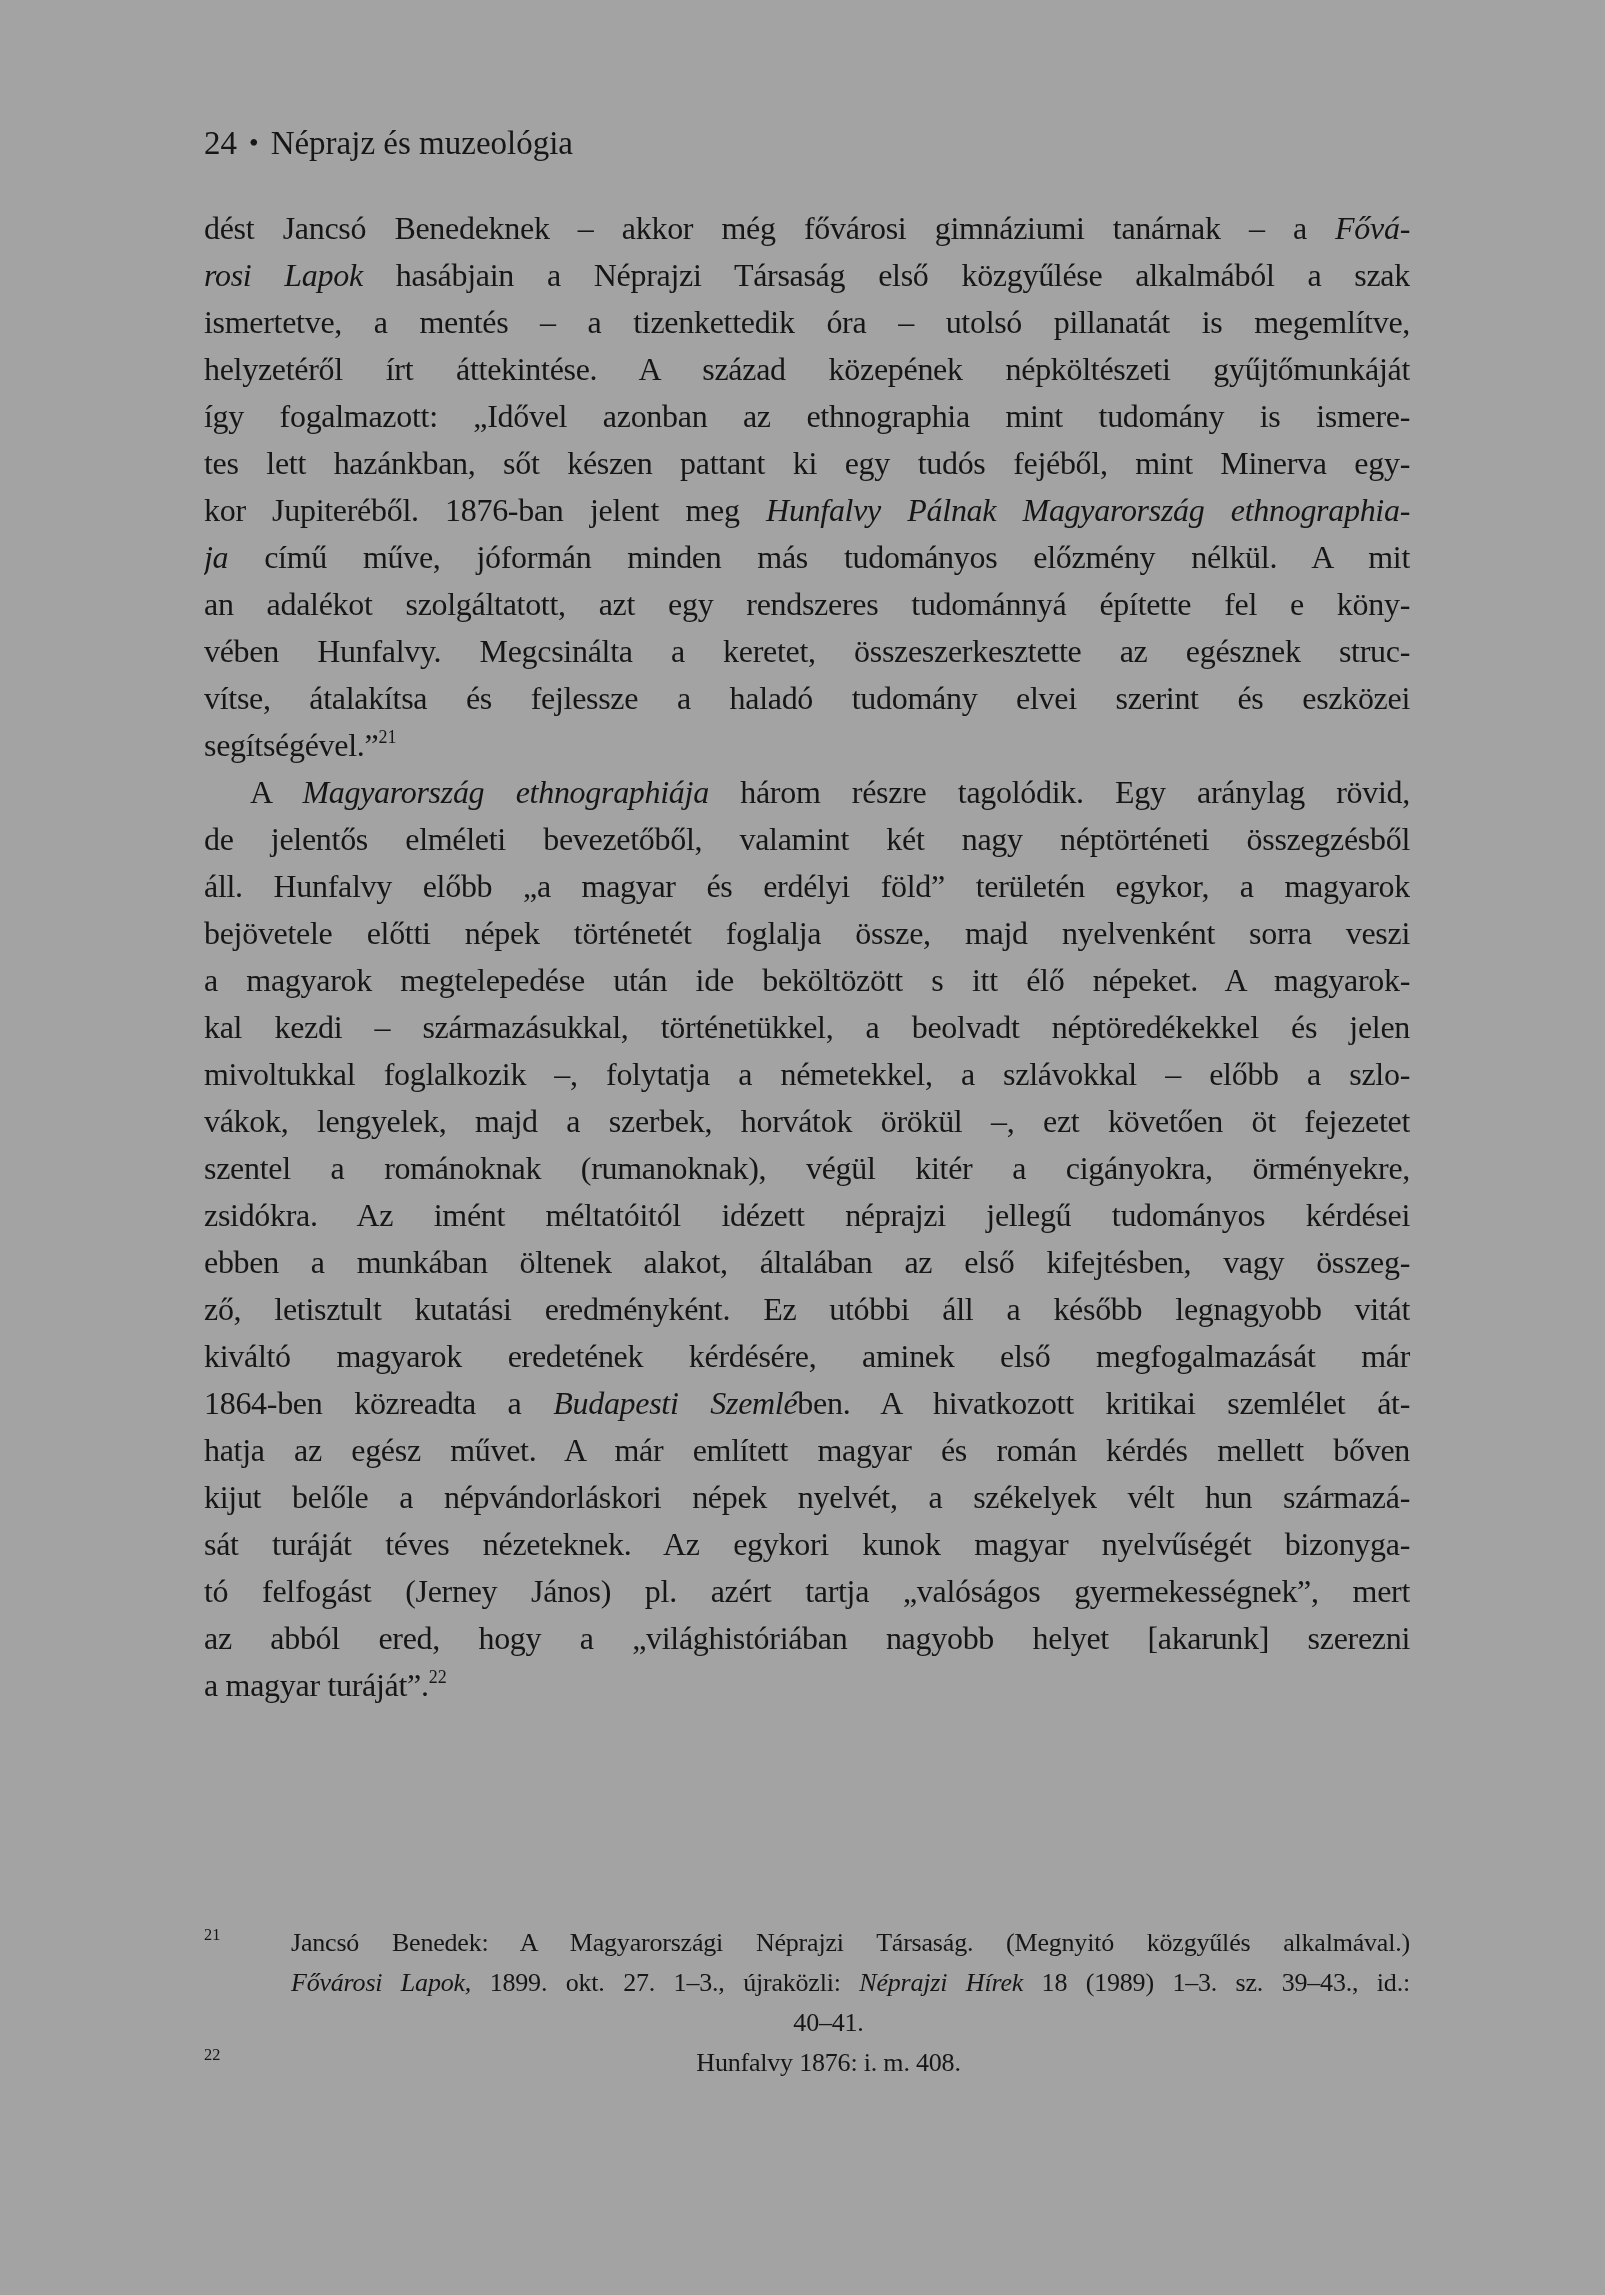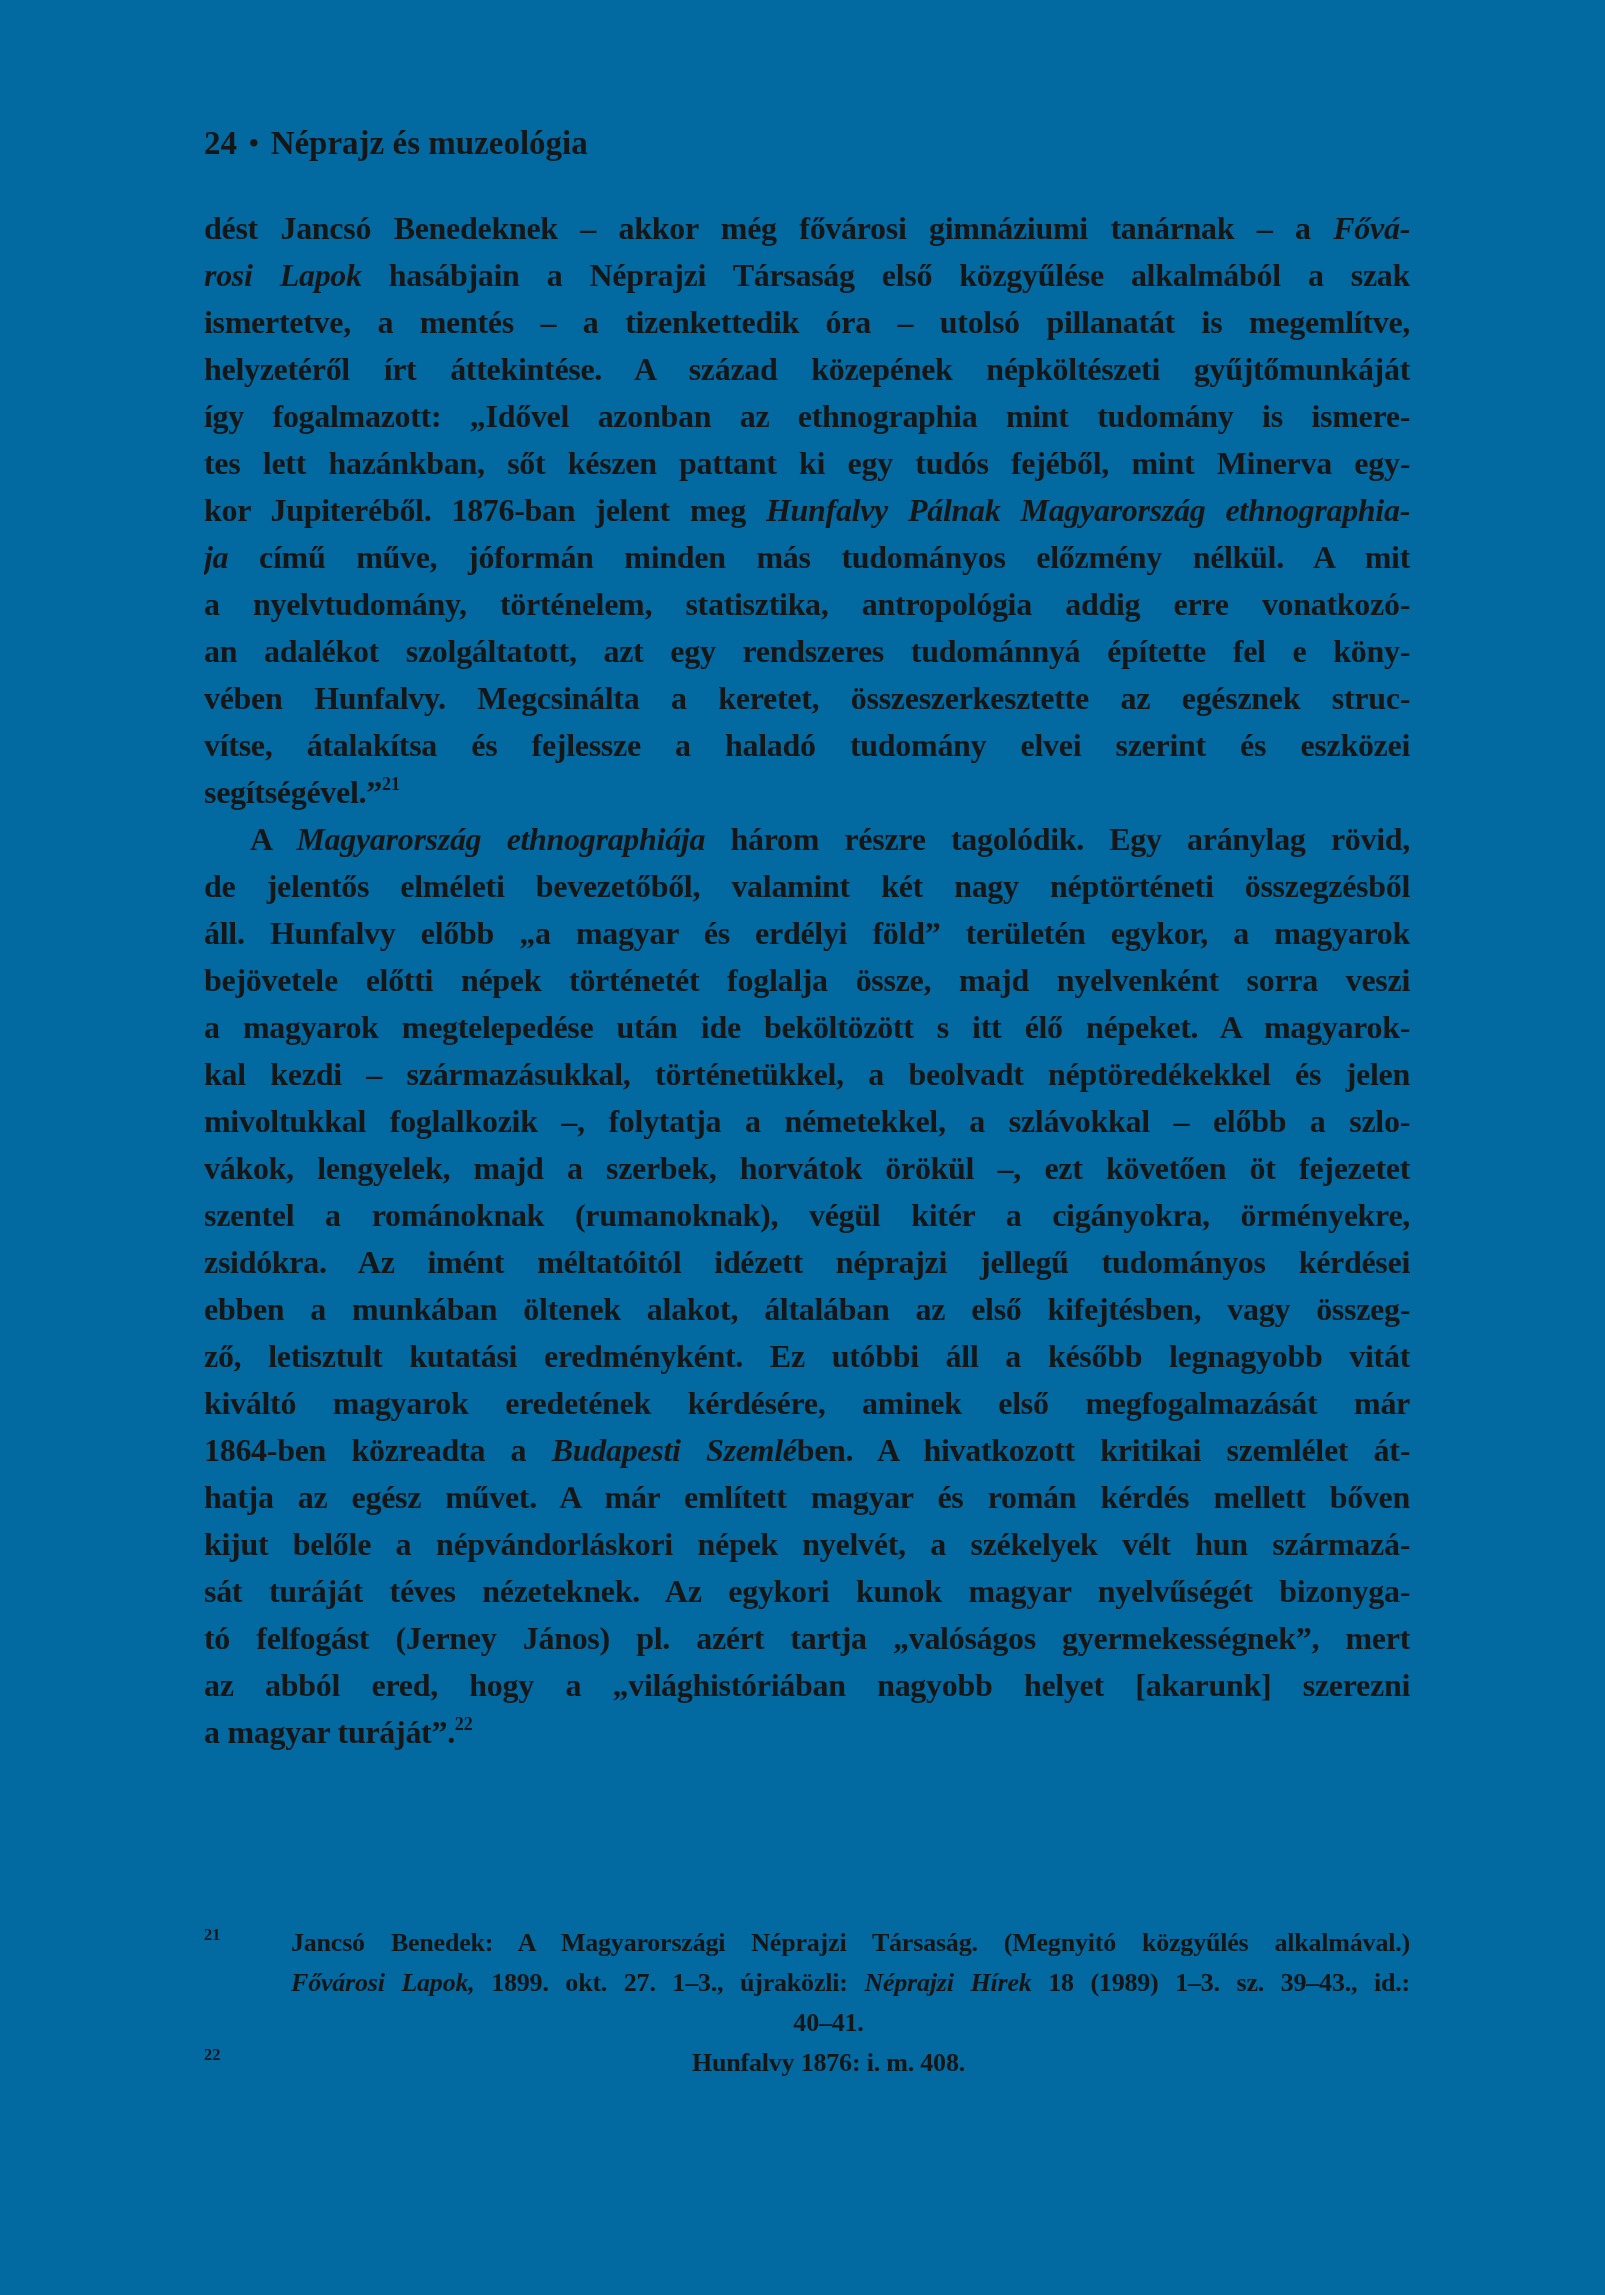--- a/index.html
+++ b/index.html
@@ -76,34 +76,33 @@
   }
   .fline.just {
     text-align: justify;
     text-align-last: justify;
     margin-left: 44px;
   }
 </style>
 </head>
 <body>
 
-<div class="page" style="background: #0369a1; color: rgb(22, 22, 22); font-weight: bold;">
+<div class="page" style="background: #a3a3a3; color: rgb(22, 22, 22);">
   <div class="running-header">
     <span>24</span><span class="bullet">•</span><span>Néprajz és muzeológia</span>
   </div>
   <div class="body-text" id="body-text">
       <div class="line just"><span>dést Jancsó Benedeknek – akkor még fővárosi gimnáziumi tanárnak – a </span><span class="i">Fővá-</span></div>
       <div class="line just"><span class="i">rosi Lapok</span><span> hasábjain a Néprajzi Társaság első közgyűlése alkalmából a szak</span></div>
       <div class="line just"><span>ismertetve, a mentés – a tizenkettedik óra – utolsó pillanatát is megemlítve,</span></div>
       <div class="line just"><span>helyzetéről írt áttekintése. A század közepének népköltészeti gyűjtőmunkáját</span></div>
       <div class="line just"><span>így fogalmazott: „Idővel azonban az ethnographia mint tudomány is ismere-</span></div>
       <div class="line just"><span>tes lett hazánkban, sőt készen pattant ki egy tudós fejéből, mint Minerva egy-</span></div>
       <div class="line just"><span>kor Jupiteréből. 1876-ban jelent meg </span><span class="i">Hunfalvy Pálnak Magyarország ethnographia-</span></div>
       <div class="line just"><span class="i">ja</span><span> című műve, jóformán minden más tudományos előzmény nélkül. A mit</span></div>
-      <div class="line just"><span>a nyelvtudomány, történelem, statisztika, antropológia addig erre vonatkozó-</span></div>
       <div class="line just"><span>an adalékot szolgáltatott, azt egy rendszeres tudománnyá építette fel e köny-</span></div>
       <div class="line just"><span>vében Hunfalvy. Megcsinálta a keretet, összeszerkesztette az egésznek struc-</span></div>
       <div class="line just"><span>vítse, átalakítsa és fejlessze a haladó tudomány elvei szerint és eszközei</span></div>
       <div class="line"><span>segítségével.”</span><span class="sup">21</span></div>
       <div class="line just indent"><span>A </span><span class="i">Magyarország ethnographiája</span><span> három részre tagolódik. Egy aránylag rövid,</span></div>
       <div class="line just"><span>de jelentős elméleti bevezetőből, valamint két nagy néptörténeti összegzésből</span></div>
       <div class="line just"><span>áll. Hunfalvy előbb „a magyar és erdélyi föld” területén egykor, a magyarok</span></div>
       <div class="line just"><span>bejövetele előtti népek történetét foglalja össze, majd nyelvenként sorra veszi</span></div>
       <div class="line just"><span>a magyarok megtelepedése után ide beköltözött s itt élő népeket. A magyarok-</span></div>
       <div class="line just"><span>kal kezdi – származásukkal, történetükkel, a beolvadt néptöredékekkel és jelen</span></div>

